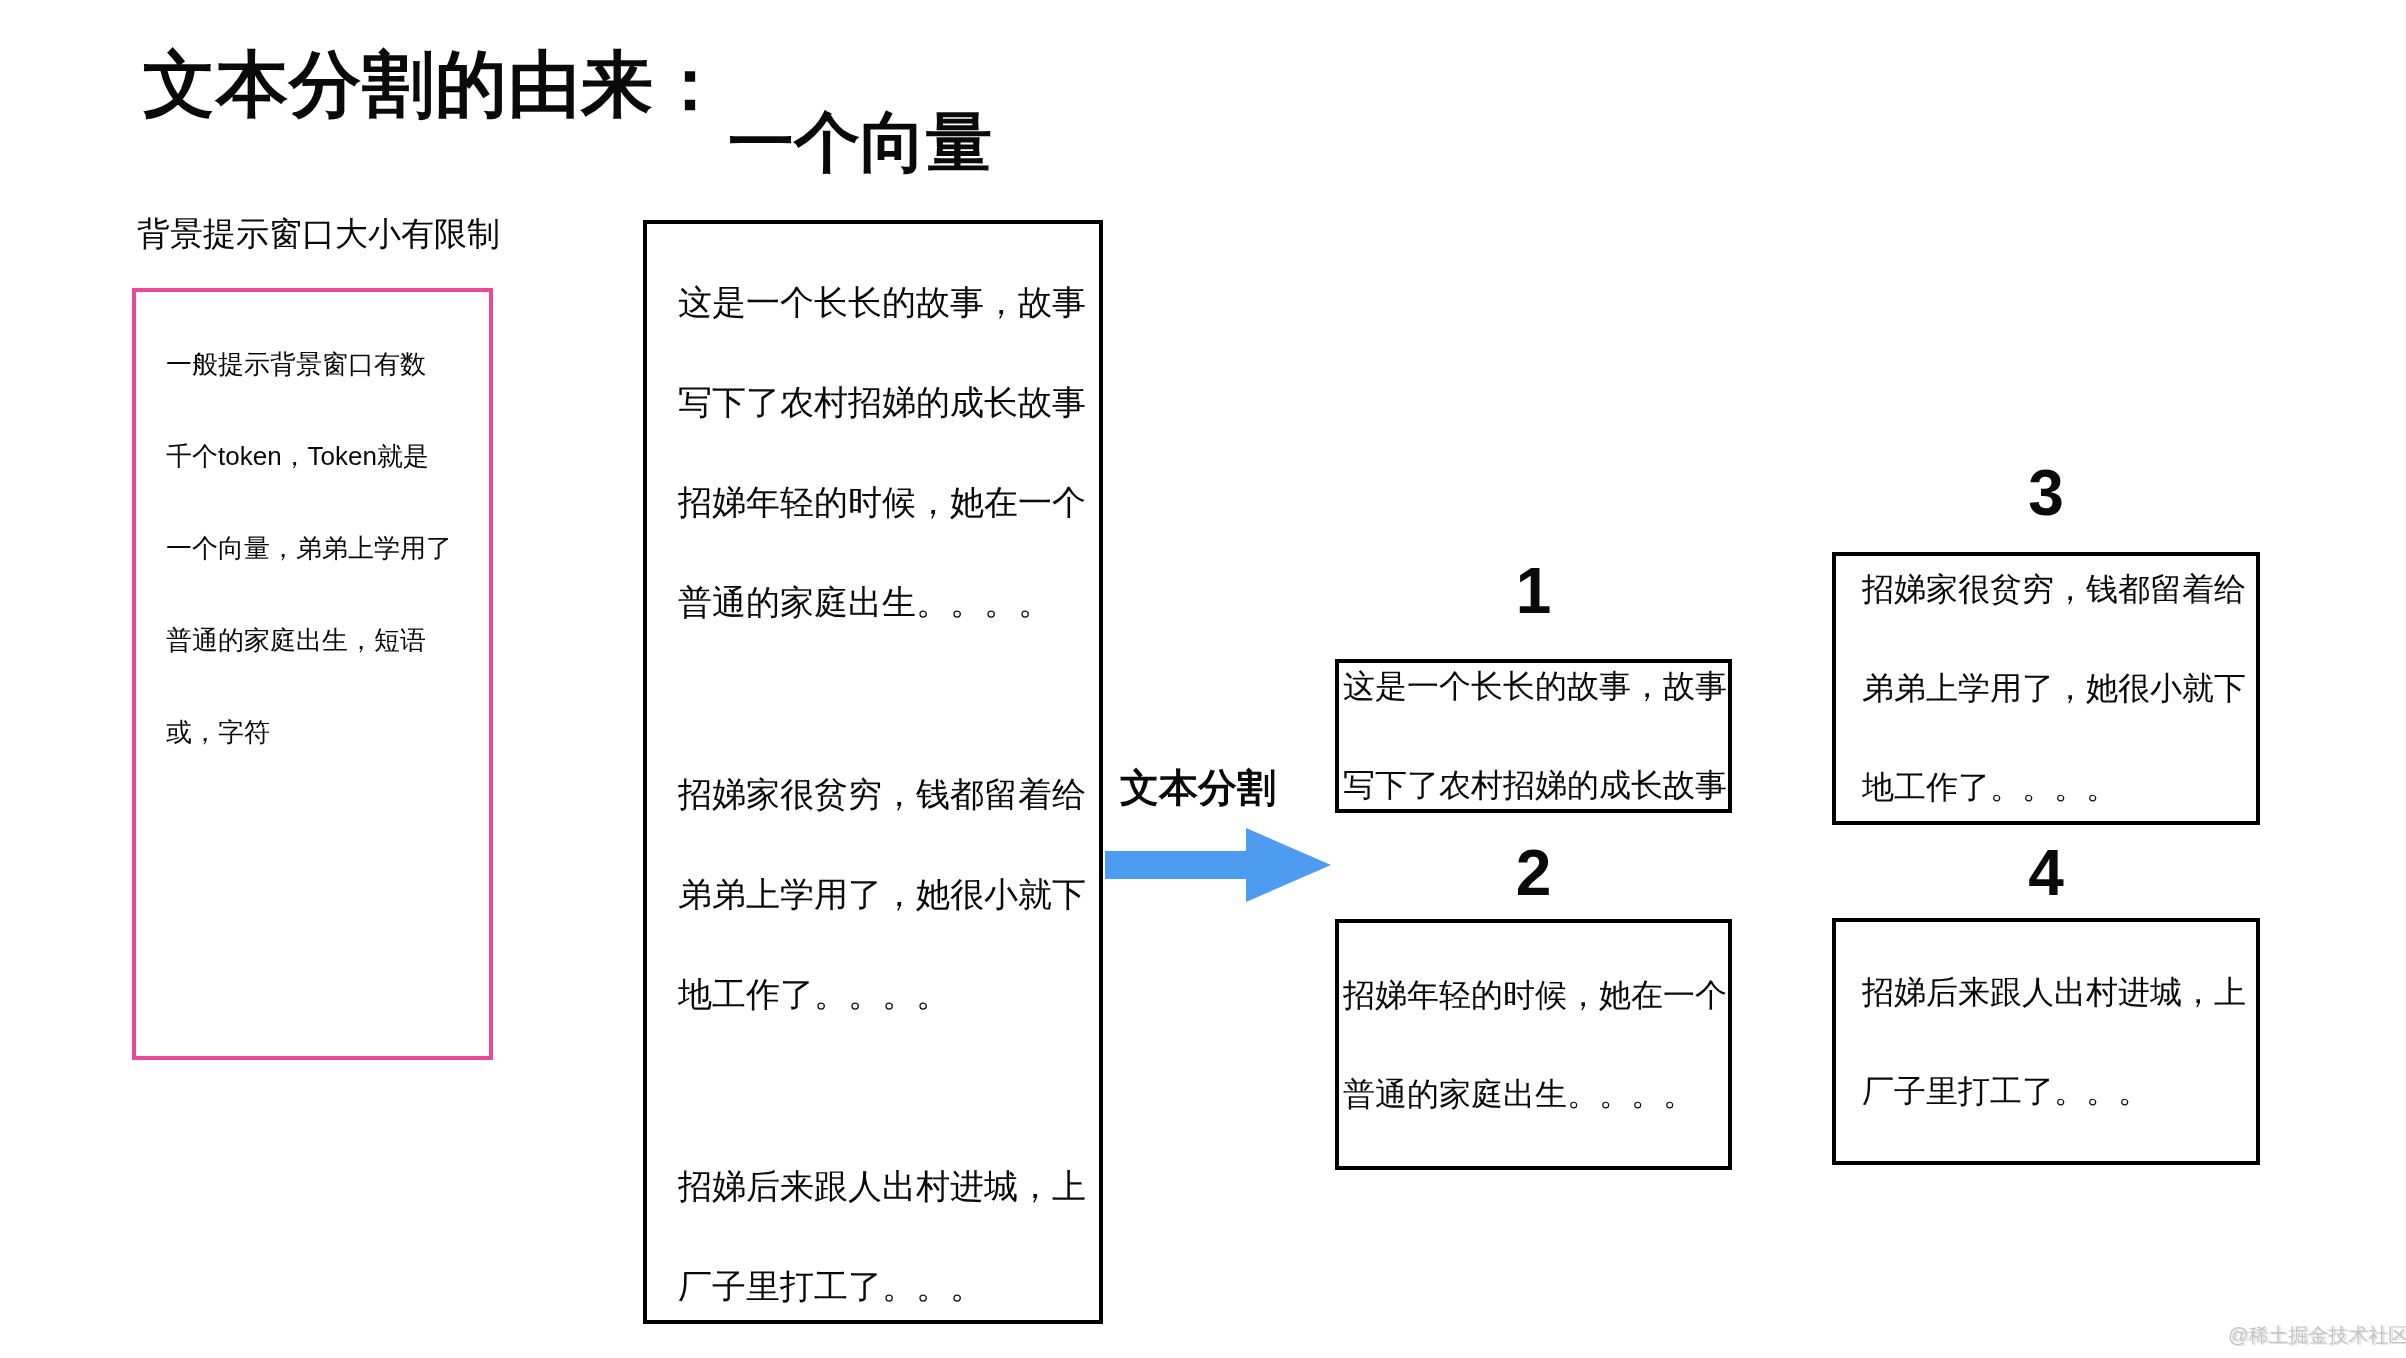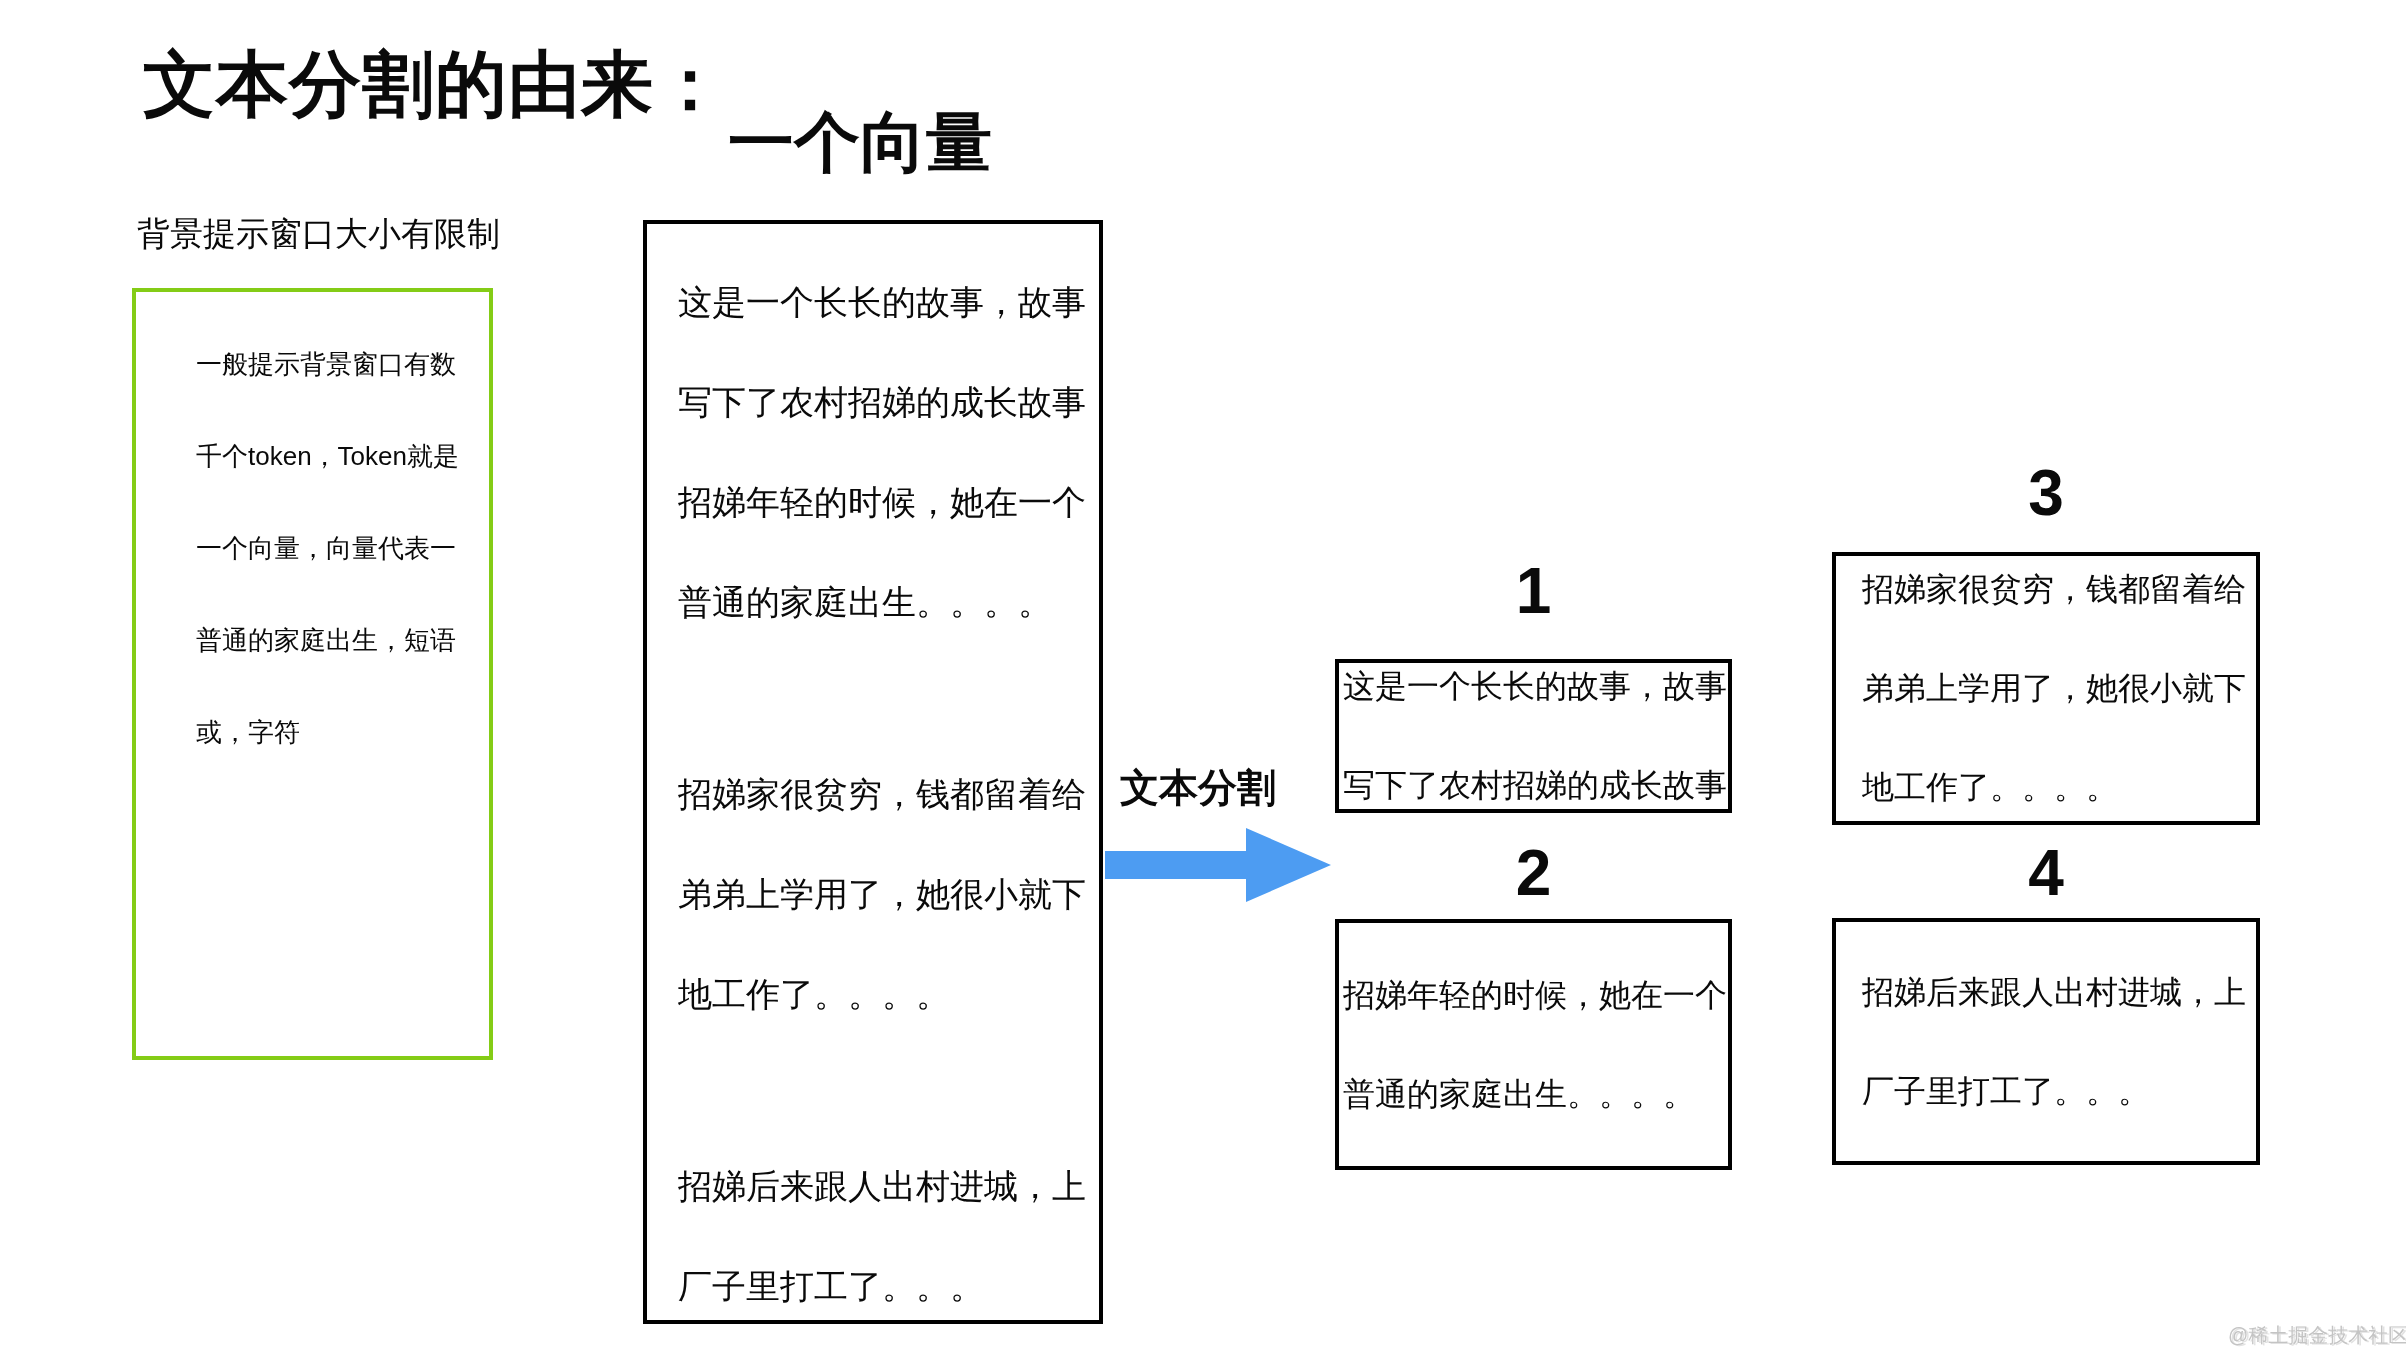--- a/index.html
+++ b/index.html
@@ -26,22 +26,22 @@
   }
   .limit-label {
     left: 137px; top: 212px;
     font-size: 33px; line-height: 44px; font-weight: 500;
     white-space: nowrap;
     text-align: right;
   }
   .limit-box {
     left: 132px; top: 288px;
     width: 361px; height: 772px;
-    border: 4px solid #84cc16; box-sizing: border-box;
-    padding: 26px 0 0 60px;
+    border: 4px solid #ec4899; box-sizing: border-box;
+    padding: 26px 0 0 30px;
   }
   .limit-box .ln {
     font-size: 26px; line-height: 92px; white-space: nowrap;
   }
   .long-box {
     left: 643px; top: 220px;
     width: 460px; height: 1104px;
     border: 4px solid #000; box-sizing: border-box;
     padding: 28px 0 0 31px;
   }
@@ -93,21 +93,21 @@
 
   <div class="abs title">文本分割的由来：</div>
 
   <div class="abs heading">一个向量</div>
 
   <div class="abs limit-label">背景提示窗口大小有限制</div>
 
   <div class="abs limit-box">
     <div class="ln">一般提示背景窗口有数</div>
     <div class="ln">千个token，Token就是</div>
-    <div class="ln">一个向量，向量代表一</div>
+    <div class="ln">一个向量，弟弟上学用了</div>
     <div class="ln">普通的家庭出生，短语</div>
     <div class="ln">或，字符</div>
   </div>
 
   <div class="abs long-box">
     <div class="para">
       <div class="ln">这是一个长长的故事，故事</div>
       <div class="ln">写下了农村招娣的成长故事</div>
       <div class="ln">招娣年轻的时候，她在一个</div>
       <div class="ln">普通的家庭出生。。。。</div>

